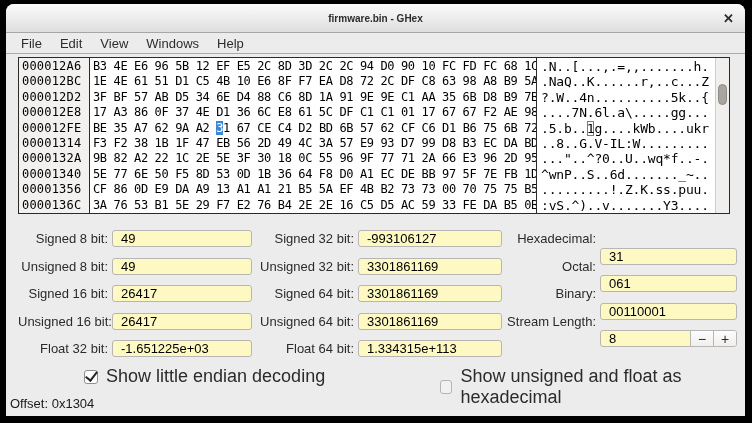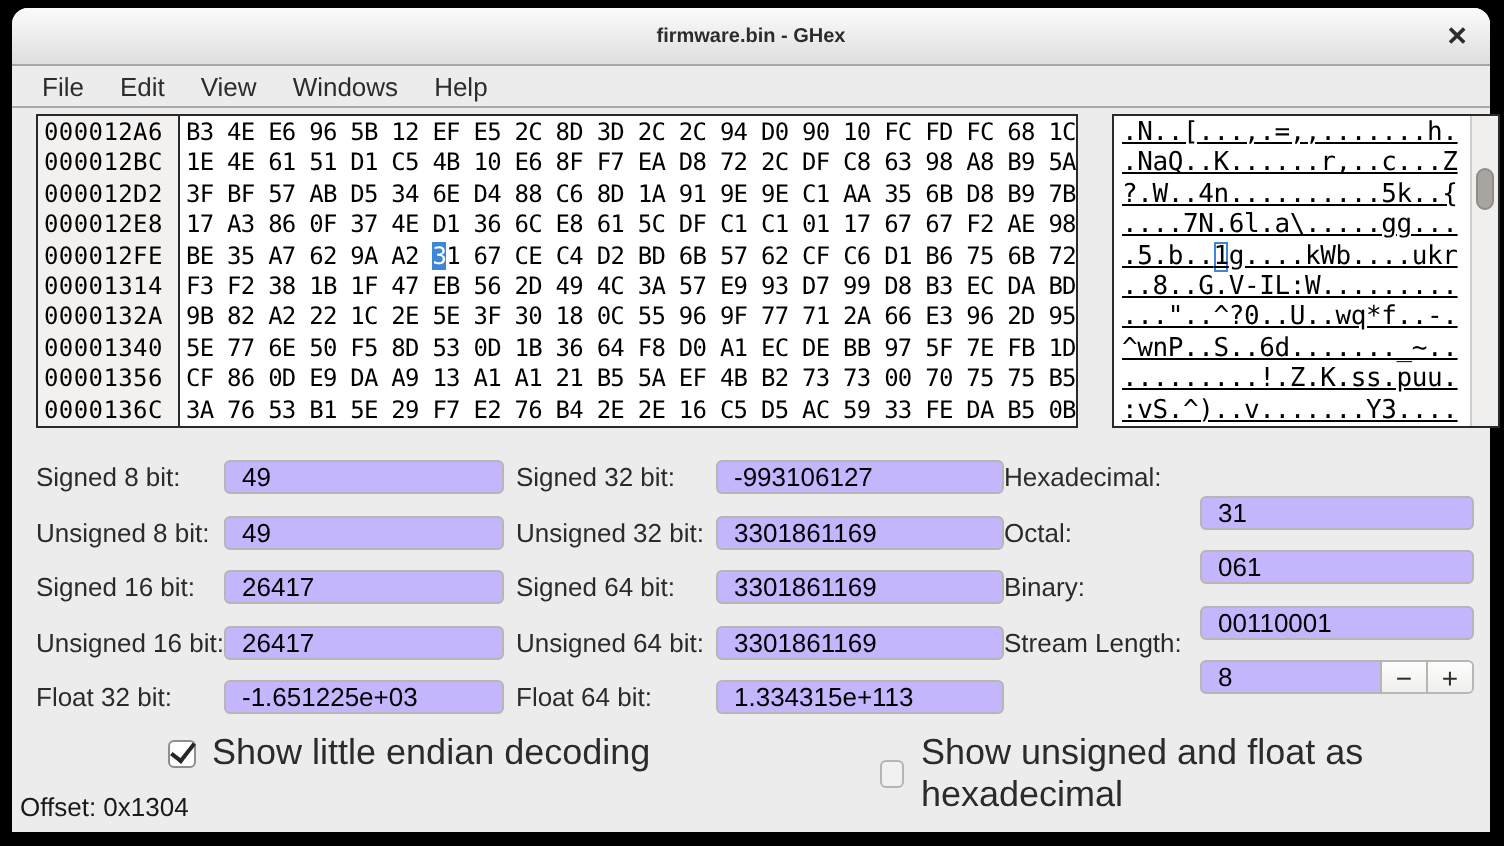--- a/index.html
+++ b/index.html
@@ -34,46 +34,46 @@
     width:71px;background:#f3f1ef;border-right:1px solid #2a2a2a;box-sizing:border-box;
     font-family:"DejaVu Sans Mono",monospace;font-size:12px;line-height:15.4px;
     padding:1px 0 0 3px;letter-spacing:0.2px;
   }
   .hvrow{height:15.4px;white-space:pre;}
   #hex-column{
     flex:1;font-family:"DejaVu Sans Mono",monospace;font-size:12px;
     letter-spacing:-0.38px;line-height:15.4px;padding:1px 0 0 3px;color:#000;
   }
   #ascii-panel{
-    position:absolute;left:550px;top:53px;width:194px;height:157px;
-    background:#fff;border:1px solid #2a2a2a;box-sizing:border-box;display:flex;text-decoration:underline;
+    position:absolute;left:530px;top:53px;width:194px;height:157px;
+    background:#fff;border:1px solid #2a2a2a;box-sizing:border-box;display:flex;
   }
   #ascii-column{
     flex:1;font-family:"DejaVu Sans Mono",monospace;font-size:13px;
     letter-spacing:-0.2px;line-height:15.4px;padding:1px 0 0 4px;color:#000;overflow:hidden;
   }
   #ascii-scrollbar{width:13px;background:#f1efed;border-left:1px solid #cfcdc9;position:relative;}
   #ascii-scroll-thumb{
     position:absolute;left:2px;right:2px;top:26px;height:21px;
     background:#a8a5a0;border:1px solid #8f8b85;border-radius:5px;box-sizing:border-box;
   }
   .hex-cursor{background:#3d87d6;color:#fff;}
   .ascii-cursor{box-shadow:inset 0 0 0 1px #3d87d6;}
   
   .conv-col{position:absolute;display:flex;flex-direction:column;gap:6.5px;}
   #conv-col-0{left:12px;top:224px;}
   #conv-col-1{left:252px;top:224px;}
   #conv-col-2{left:496px;top:224px;}
   .convrow{display:flex;align-items:center;height:21px;}
-  .convlabel{font-size:13px;color:#2b2b2b;margin-right:4px;white-space:nowrap;}
+  .convlabel{font-size:13px;color:#2b2b2b;text-align:right;margin-right:4px;white-space:nowrap;}
   #conv-col-0 .convlabel{width:90px;}
   #conv-col-1 .convlabel{width:96px;}
   #conv-col-2 .convlabel{width:94px;}
   .convfield{
-    height:17px;background:#c4b5fd;border:1px solid #b8b6b3;border-radius:3px;
+    height:17px;background:#fef9c3;border:1px solid #b8b6b3;border-radius:3px;
     box-sizing:border-box;display:flex;align-items:center;font-size:13px;color:#000;overflow:hidden;
   }
   #conv-col-0 .convfield{width:140px;}
   #conv-col-1 .convfield{width:144px;}
   #conv-col-2 .convfield{width:137px;margin-top:35px;}
   .convfield .val{padding-left:8px;white-space:nowrap;}
   .convfield.spinner .val{flex:1;}
   .spinbtn{
     width:22px;align-self:stretch;border-left:1px solid #b8b6b3;
     display:flex;align-items:center;justify-content:center;

